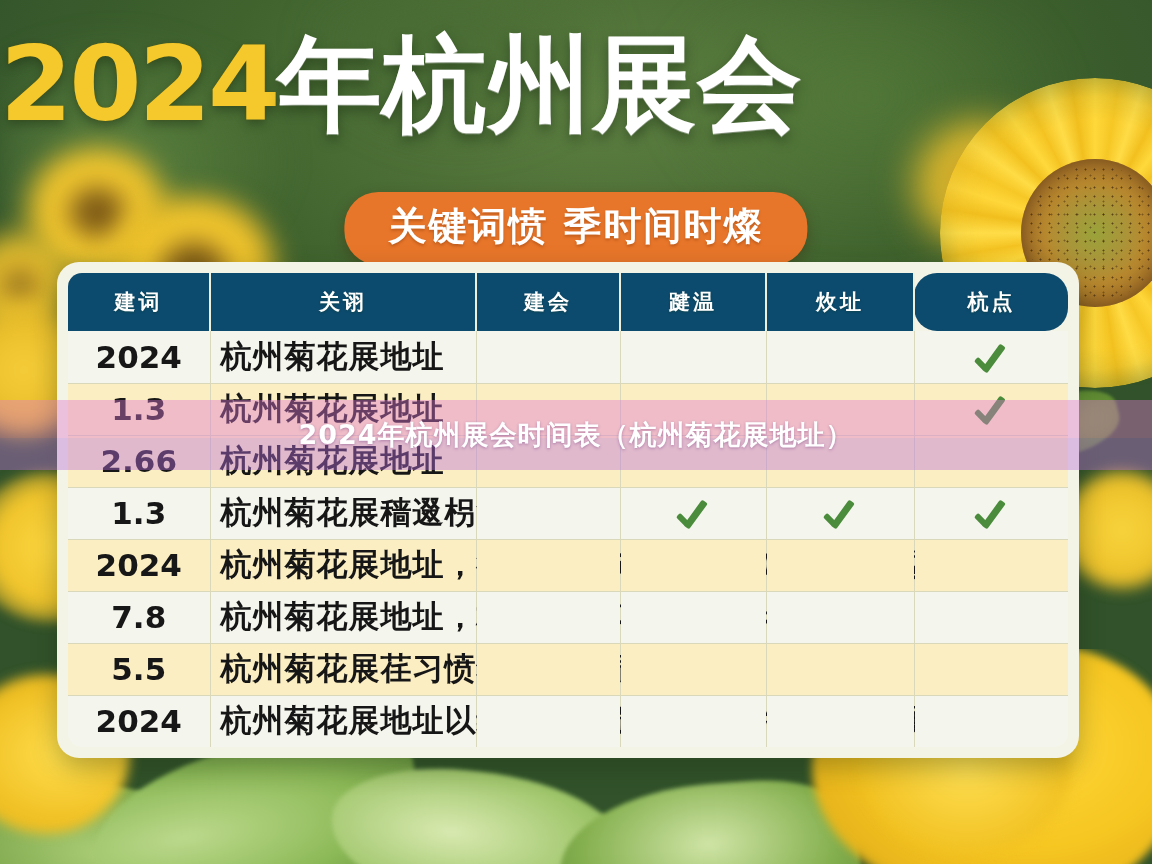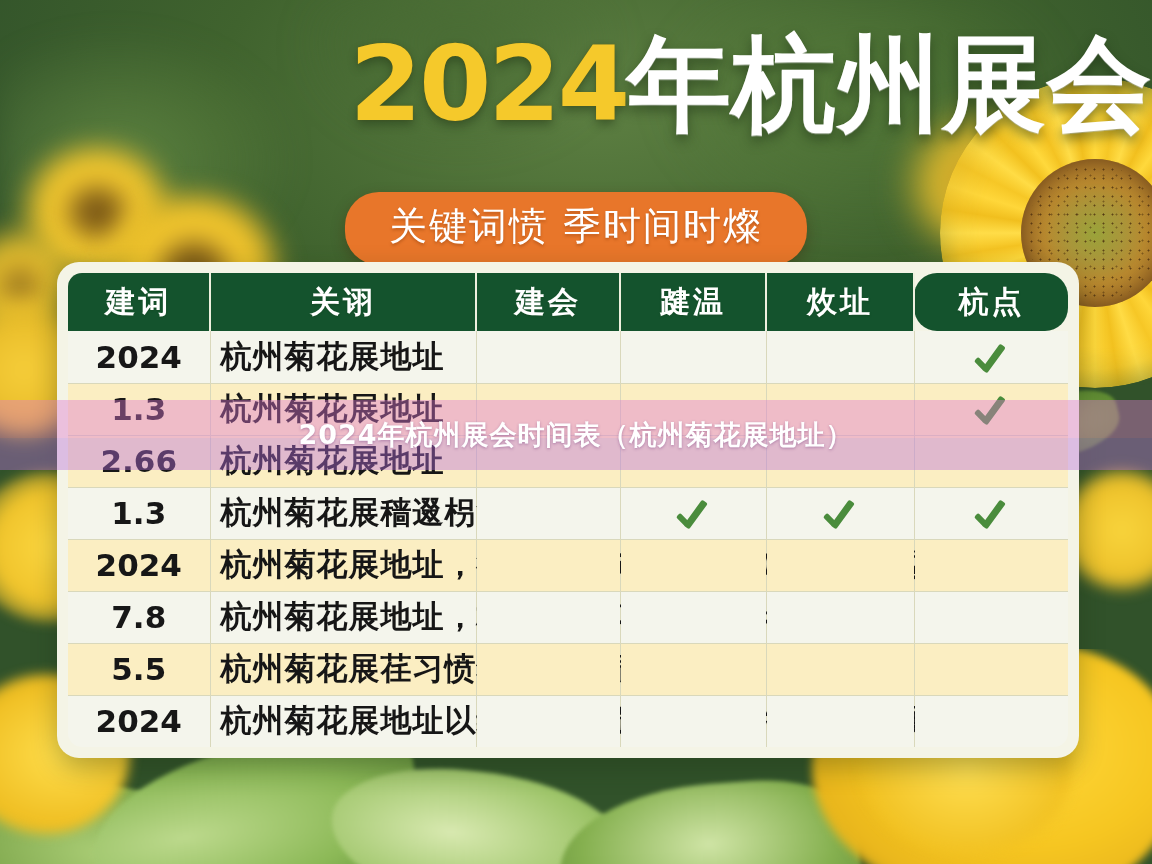--- a/index.html
+++ b/index.html
@@ -84,21 +84,21 @@
   .pet-br{position:absolute;right:-20px;bottom:-40px;width:360px;height:260px;background:radial-gradient(ellipse at 60% 40%,#ffd83a 0%,#f6c621 45%,#e9b61c 70%,rgba(233,182,28,.15) 95%);border-radius:50% 40% 45% 55%;filter:blur(4px);}
   .pet-br2{position:absolute;right:80px;bottom:10px;width:210px;height:170px;background:radial-gradient(ellipse at 50% 50%,#ffdf52,#f1c122 70%,rgba(241,193,34,0));border-radius:50%;filter:blur(6px);}
   .pet-bl{position:absolute;left:-40px;bottom:30px;width:170px;height:160px;background:radial-gradient(ellipse at 60% 50%,#ffde4c,#efbe22 65%,rgba(239,190,34,0));border-radius:50%;filter:blur(6px);}
   .sf-left-lower{position:absolute;left:-30px;top:472px;width:160px;height:150px;border-radius:50%;background:radial-gradient(circle,#fbd63f 0%,#f0c42c 50%,rgba(240,196,44,.1) 85%,transparent 100%);filter:blur(6px);}
   .sf-left-mid{position:absolute;left:-46px;top:300px;width:140px;height:140px;border-radius:50%;background:radial-gradient(circle,#f6ce3a 0%,#e9bd2a 52%,rgba(233,189,42,0) 85%);filter:blur(9px);}
   .sf-right-mid{position:absolute;left:1078px;top:236px;width:110px;height:130px;border-radius:50%;background:radial-gradient(circle,#f7cf3a,#e8bc29 55%,rgba(232,188,41,0) 85%);filter:blur(9px);}
 
   
   .headline{
     position:absolute;left:0;top:28px;width:100%;
-    text-align:right;white-space:nowrap;
+    text-align:left;white-space:nowrap;
     font-size:104px;line-height:1.08;font-weight:900;
     letter-spacing:1px;
     font-family:"DejaVu Sans","Liberation Sans",sans-serif;
   }
   .hl-year{
     color:#f5c92b;
     text-shadow:0 5px 10px rgba(30,50,20,.45), 0 0 2px rgba(120,90,0,.4);
     font-family:"DejaVu Sans",sans-serif;
     letter-spacing:-3px;
   }
@@ -109,21 +109,21 @@
 
   
   .pill{
     position:absolute;left:50%;top:192px;transform:translateX(-50%);
     background:#e8762a;
     border-radius:34px;
     padding:9px 44px 13px;
     box-shadow:0 5px 14px rgba(60,35,10,.35);
   }
   .pill-text{
-    color:#fff;font-size:38px;font-weight:400;letter-spacing:2px;white-space:nowrap;
+    color:#fff;font-size:38px;font-weight:700;letter-spacing:2px;white-space:nowrap;
     text-shadow:0 2px 3px rgba(140,60,10,.45);
     font-family:"DejaVu Sans","Liberation Sans",sans-serif;
   }
 
   
   .card{
     position:absolute;left:57px;top:262px;width:1022px;
     background:#f4f4e6;
     border-radius:22px;
     padding:11px;
@@ -132,22 +132,22 @@
   }
   .table{width:100%;border-collapse:collapse;table-layout:fixed;border-radius:14px;overflow:hidden;}
   .table col.c1{width:14.2%}
   .table col.c2{width:26.6%}
   .table col.c3{width:14.4%}
   .table col.c4{width:14.6%}
   .table col.c5{width:14.8%}
   .table col.c6{width:15.4%}
 
   thead th{
-    background:#14532d;color:#fff;
-    font-size:30px;font-weight:900;letter-spacing:3px;
+    background:#0c4a6e;color:#fff;
+    font-size:21px;font-weight:900;letter-spacing:3px;
     height:56px;text-align:center;
     border-right:2px solid #eef0de;
     font-family:"DejaVu Sans","Liberation Sans",sans-serif;
     text-shadow:0 1px 2px rgba(20,60,20,.35);
   }
   thead th:last-child{border-right:none;border-radius:23px;}
 
   tbody td{
     height:52px;
     border-right:1px solid #d9d8bb;

